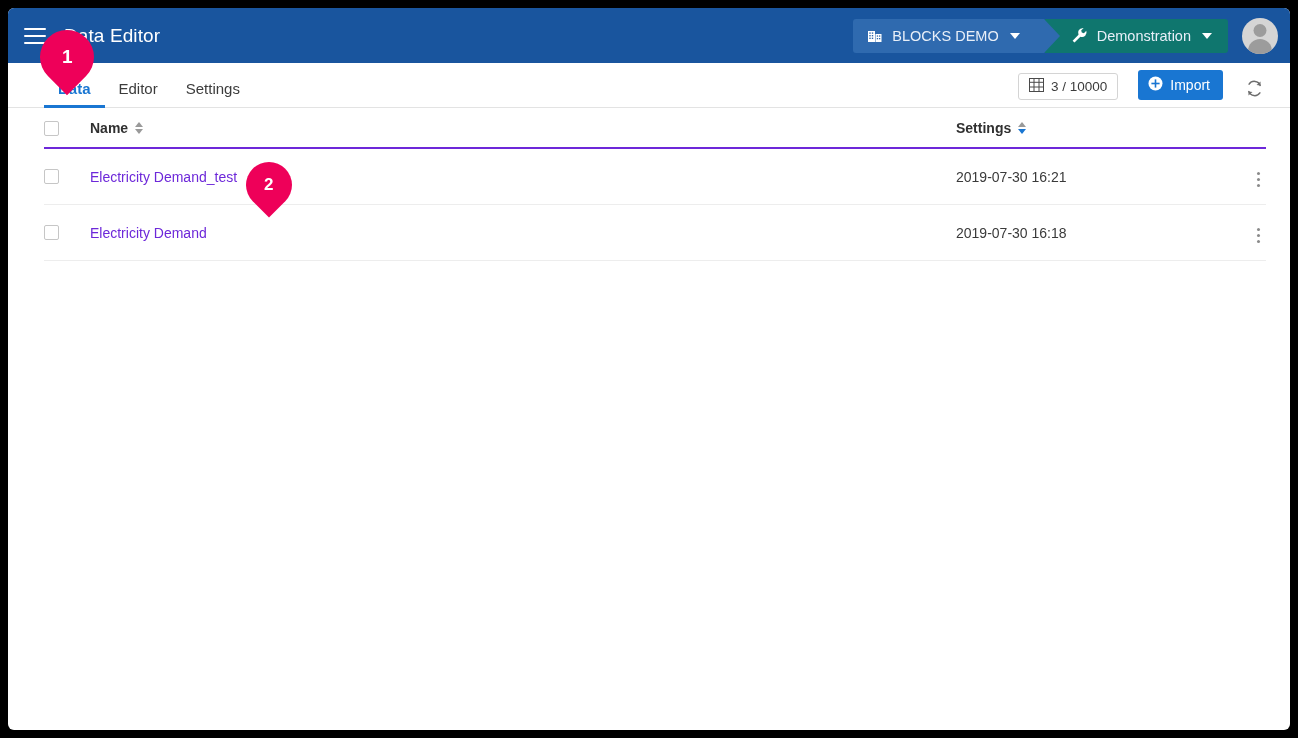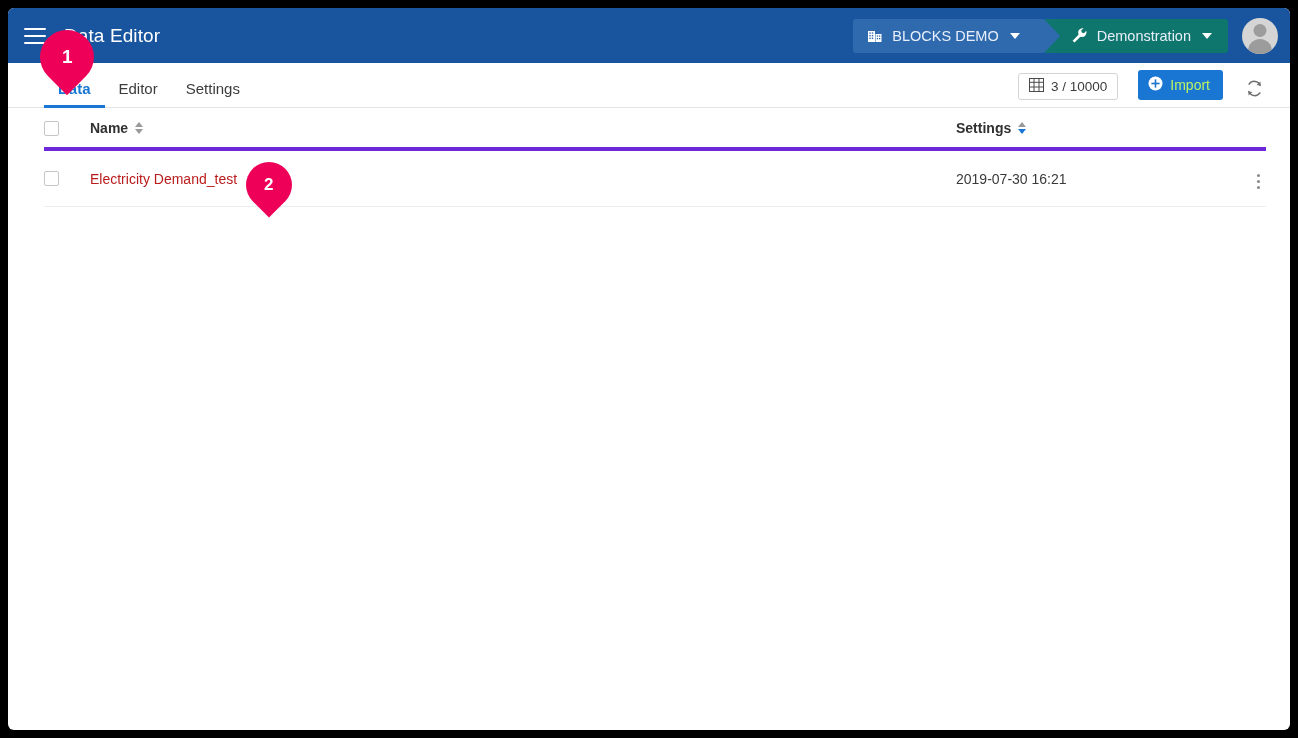--- a/index.html
+++ b/index.html
@@ -185,21 +185,21 @@
     color: #3C3C3C;
     background: #fff;
     white-space: nowrap;
   }
 
   #import-button {
     display: flex;
     align-items: center;
     gap: 7px;
     background: #1976D2;
-    color: #bef264;
+    color: #ffffff;
     border: none;
     border-radius: 3px;
     padding: 6px 13px 6px 10px;
     font-size: 14px;
     font-family: inherit;
     cursor: pointer;
     white-space: nowrap;
   }
 
   #refresh-button {
@@ -212,21 +212,21 @@
   #table-area { padding: 0 24px 0 36px; background: #fff; }
   table { width: 100%; border-collapse: collapse; }
 
   th, td { text-align: left; vertical-align: middle; }
 
   thead th {
     font-size: 14px;
     color: #303030;
     font-weight: 600;
     padding: 12px 0 11px 0;
-    border-bottom: 4px solid #6d28d9;
+    border-bottom: 2px solid #6d28d9;
     white-space: nowrap;
   }
   .th-inner { display: flex; align-items: center; gap: 7px; }
 
   tbody td {
     padding: 13px 0;
     border-bottom: 1px solid #EDEDED;
     font-size: 14px;
     color: #3A3A3A;
   }
@@ -239,21 +239,21 @@
   .row-checkbox {
     width: 15px; height: 15px;
     border: 1px solid #C6C6C6;
     border-radius: 2px;
     background: #fff;
     display: block;
     cursor: pointer;
   }
 
   .name-link {
-    color: #b91c1c;
+    color: #6d28d9;
     text-decoration: none;
     font-size: 14px;
     cursor: pointer;
   }
 
   .kebab {
     display: inline-flex;
     flex-direction: column;
     gap: 3px;
     padding: 4px 6px;
@@ -458,20 +458,36 @@
           <td class="col-menu">
             <span class="kebab">
                 <i></i>
                 <i></i>
                 <i></i>
               </span>
           </td>
         </tr>
 
 
+        <tr>
+          <td class="col-check">
+            <span class="row-checkbox"></span>
+          </td>
+          <td class="col-name">
+            <a class="name-link">Electricity Demand</a>
+          </td>
+          <td class="col-imported">2019-07-30 16:18</td>
+          <td class="col-menu">
+            <span class="kebab">
+                <i></i>
+                <i></i>
+                <i></i>
+              </span>
+          </td>
+        </tr>
 
       </tbody>
     </table>
   </div>
 
   <div class="pin" id="pin-1">
     <span>1</span>
   </div>
 
   <div class="pin" id="pin-2">

